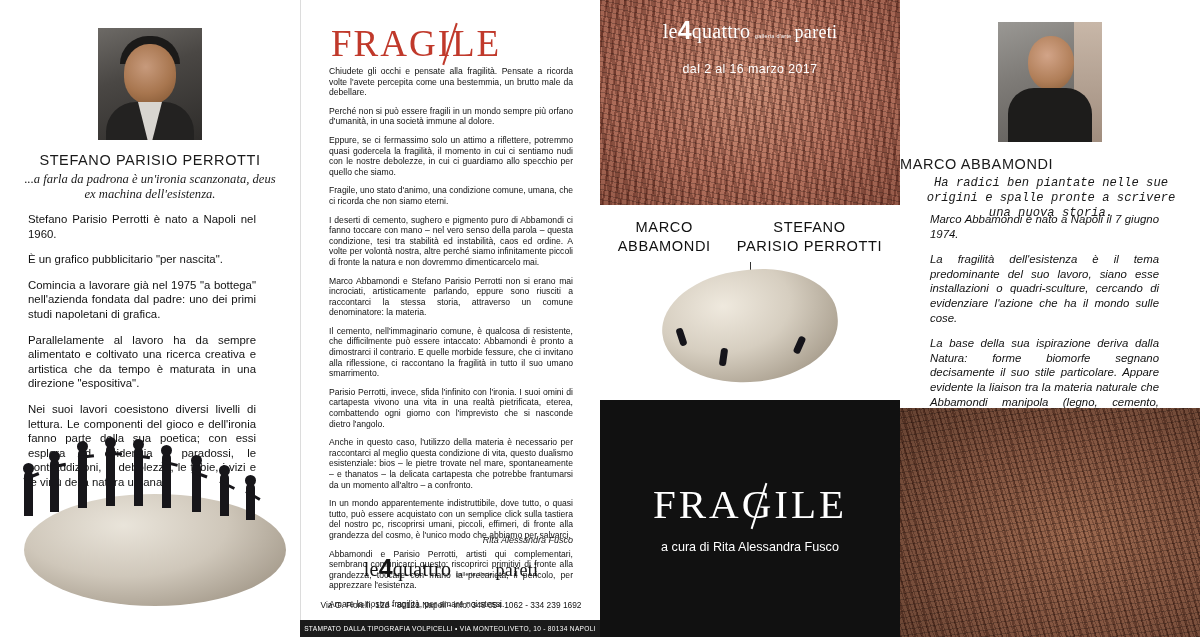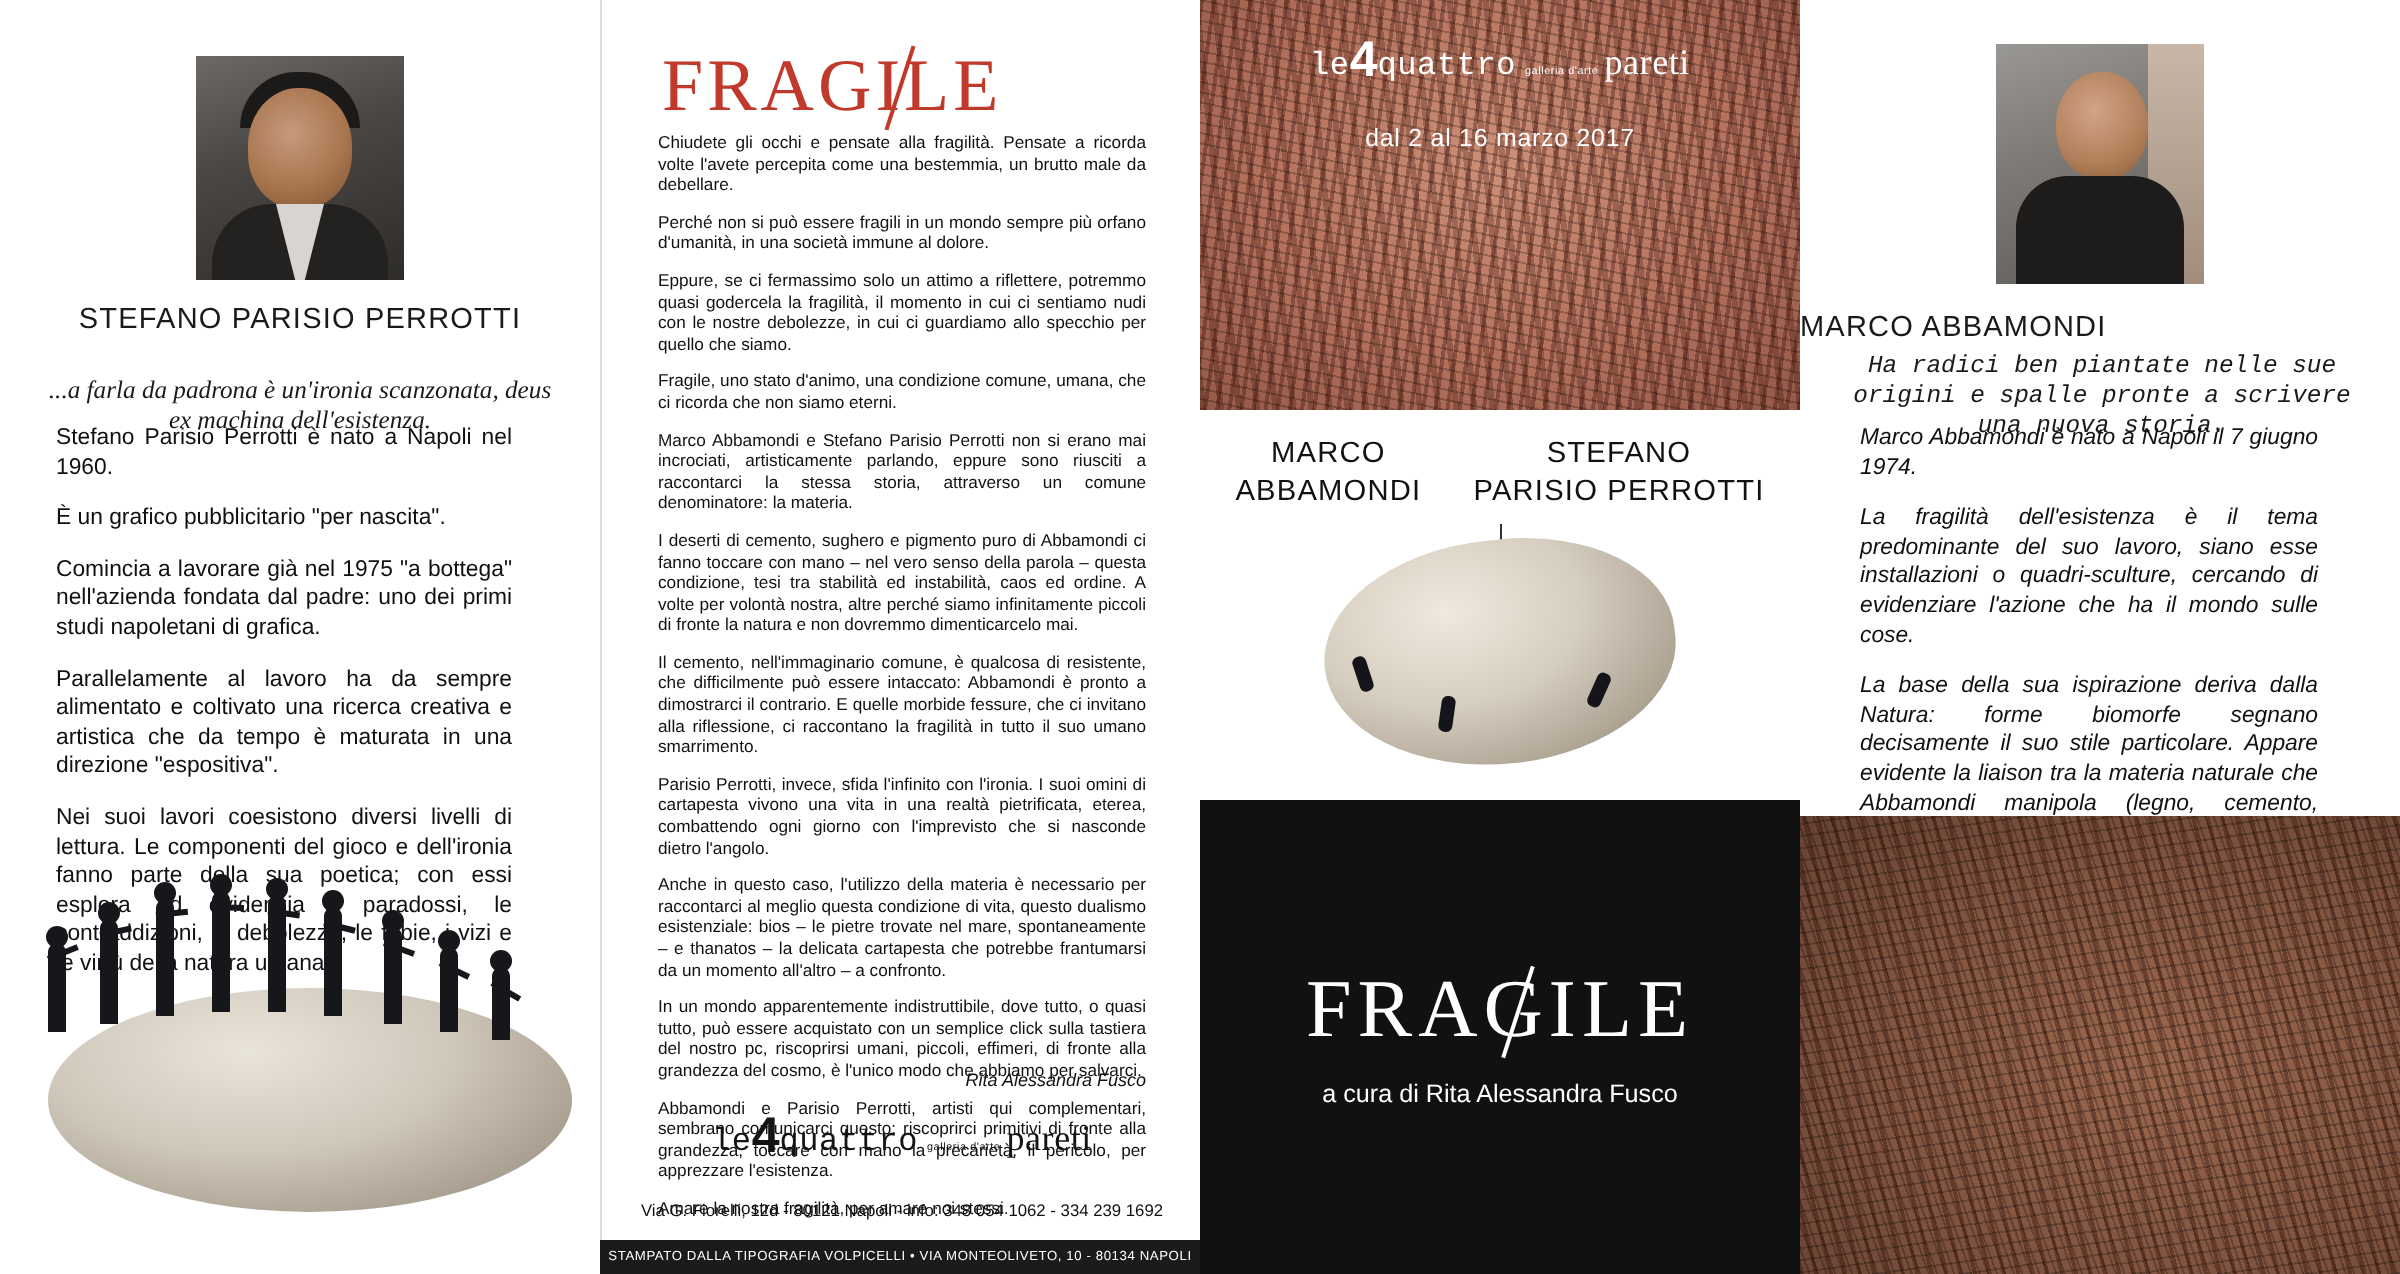--- a/index.html
+++ b/index.html
@@ -35,21 +35,21 @@
     clip-path:polygon(0 0,100% 0,60% 100%,40% 100%);
   }
 
   .name1{
     position:absolute;left:0;top:152px;width:300px;text-align:center;
     font-size:14.5px;letter-spacing:.6px;color:#1a1a1a;
   }
   .tagline1{
     position:absolute;left:22px;top:172px;width:256px;text-align:center;
     font-family:"Liberation Serif", serif;font-style:italic;font-size:12.6px;
-    line-height:15px;color:#1a1a1a;margin-top:16px;
+    line-height:15px;color:#1a1a1a;
   }
   .bio1{
     position:absolute;left:28px;top:212px;width:244px;
     font-size:11.4px;line-height:14.6px;color:#111;text-align:justify;
   }
   .bio1 p{margin:0 16px 11px 0;}
 
   .sculpture{
     position:absolute;left:6px;top:398px;width:294px;height:214px;
   }
@@ -183,21 +183,21 @@
       radial-gradient(ellipse at 60% 55%, #8e5a41 0%, #6f4230 55%, #4a2a1d 100%);
   }
   .wood:after{
     content:"";position:absolute;inset:0;
     background:repeating-linear-gradient(-8deg, rgba(0,0,0,.22) 0 1px, rgba(255,255,255,.04) 1px 6px);
     mix-blend-mode:multiply;
   }
 
   
   .glogo{display:inline-block;text-align:left;line-height:1;}
-  .glogo .l1{font-family:Liberation Mono, monospace;font-size:16px;letter-spacing:.3px;}
+  .glogo .l1{font-family:Liberation Serif, serif;font-size:20px;letter-spacing:.3px;}
   .glogo .big4{font-size:25px;font-weight:700;vertical-align:-1px;}
   .glogo .l2{font-family:"Liberation Serif", serif;font-size:18px;letter-spacing:.3px;display:block;margin-top:-2px;}
   .glogo.dark{color:#141414;}
   .glogo.light{color:#ffffff;}
   .glogo .row{white-space:nowrap;}
   .glogo .galleria{font-size:5.4px;letter-spacing:.3px;}
 </style>
 </head>
 <body>
 
@@ -255,22 +255,22 @@
   <div class="panel2">
     <div class="fragile-title">
       <span class="word">FRAGILE</span>
       <span class="slash"></span>
     </div>
     <div class="body2">
       <p>Chiudete gli occhi e pensate alla fragilità. Pensate a ricorda volte l'avete percepita come una bestemmia, un brutto male da debellare.</p>
       <p>Perché non si può essere fragili in un mondo sempre più orfano d'umanità, in una società immune al dolore.</p>
       <p>Eppure, se ci fermassimo solo un attimo a riflettere, potremmo quasi godercela la fragilità, il momento in cui ci sentiamo nudi con le nostre debolezze, in cui ci guardiamo allo specchio per quello che siamo.</p>
       <p>Fragile, uno stato d'animo, una condizione comune, umana, che ci ricorda che non siamo eterni.</p>
+      <p>I deserti di cemento, sughero e pigmento puro di Abbamondi ci fanno toccare con mano – nel vero senso della parola – questa condizione, tesi tra stabilità ed instabilità, caos ed ordine. A volte per volontà nostra, altre perché siamo infinitamente piccoli di fronte la natura e non dovremmo dimenticarcelo mai.</p>
       <p>Marco Abbamondi e Stefano Parisio Perrotti non si erano mai incrociati, artisticamente parlando, eppure sono riusciti a raccontarci la stessa storia, attraverso un comune denominatore: la materia.</p>
-      <p>I deserti di cemento, sughero e pigmento puro di Abbamondi ci fanno toccare con mano – nel vero senso della parola – questa condizione, tesi tra stabilità ed instabilità, caos ed ordine. A volte per volontà nostra, altre perché siamo infinitamente piccoli di fronte la natura e non dovremmo dimenticarcelo mai.</p>
       <p>Il cemento, nell'immaginario comune, è qualcosa di resistente, che difficilmente può essere intaccato: Abbamondi è pronto a dimostrarci il contrario. E quelle morbide fessure, che ci invitano alla riflessione, ci raccontano la fragilità in tutto il suo umano smarrimento.</p>
       <p>Parisio Perrotti, invece, sfida l'infinito con l'ironia. I suoi omini di cartapesta vivono una vita in una realtà pietrificata, eterea, combattendo ogni giorno con l'imprevisto che si nasconde dietro l'angolo.</p>
       <p>Anche in questo caso, l'utilizzo della materia è necessario per raccontarci al meglio questa condizione di vita, questo dualismo esistenziale: bios – le pietre trovate nel mare, spontaneamente – e thanatos – la delicata cartapesta che potrebbe frantumarsi da un momento all'altro – a confronto.</p>
       <p>In un mondo apparentemente indistruttibile, dove tutto, o quasi tutto, può essere acquistato con un semplice click sulla tastiera del nostro pc, riscoprirsi umani, piccoli, effimeri, di fronte alla grandezza del cosmo, è l'unico modo che abbiamo per salvarci.</p>
       <p>Abbamondi e Parisio Perrotti, artisti qui complementari, sembrano comunicarci questo: riscoprirci primitivi di fronte alla grandezza, toccare con mano la precarietà, il pericolo, per apprezzare l'esistenza.</p>
       <p>Amare la nostra fragilità, per amare noi stessi.</p>
     </div>
     <div class="sign2">Rita Alessandra Fusco</div>
 
     <div class="logo2">

